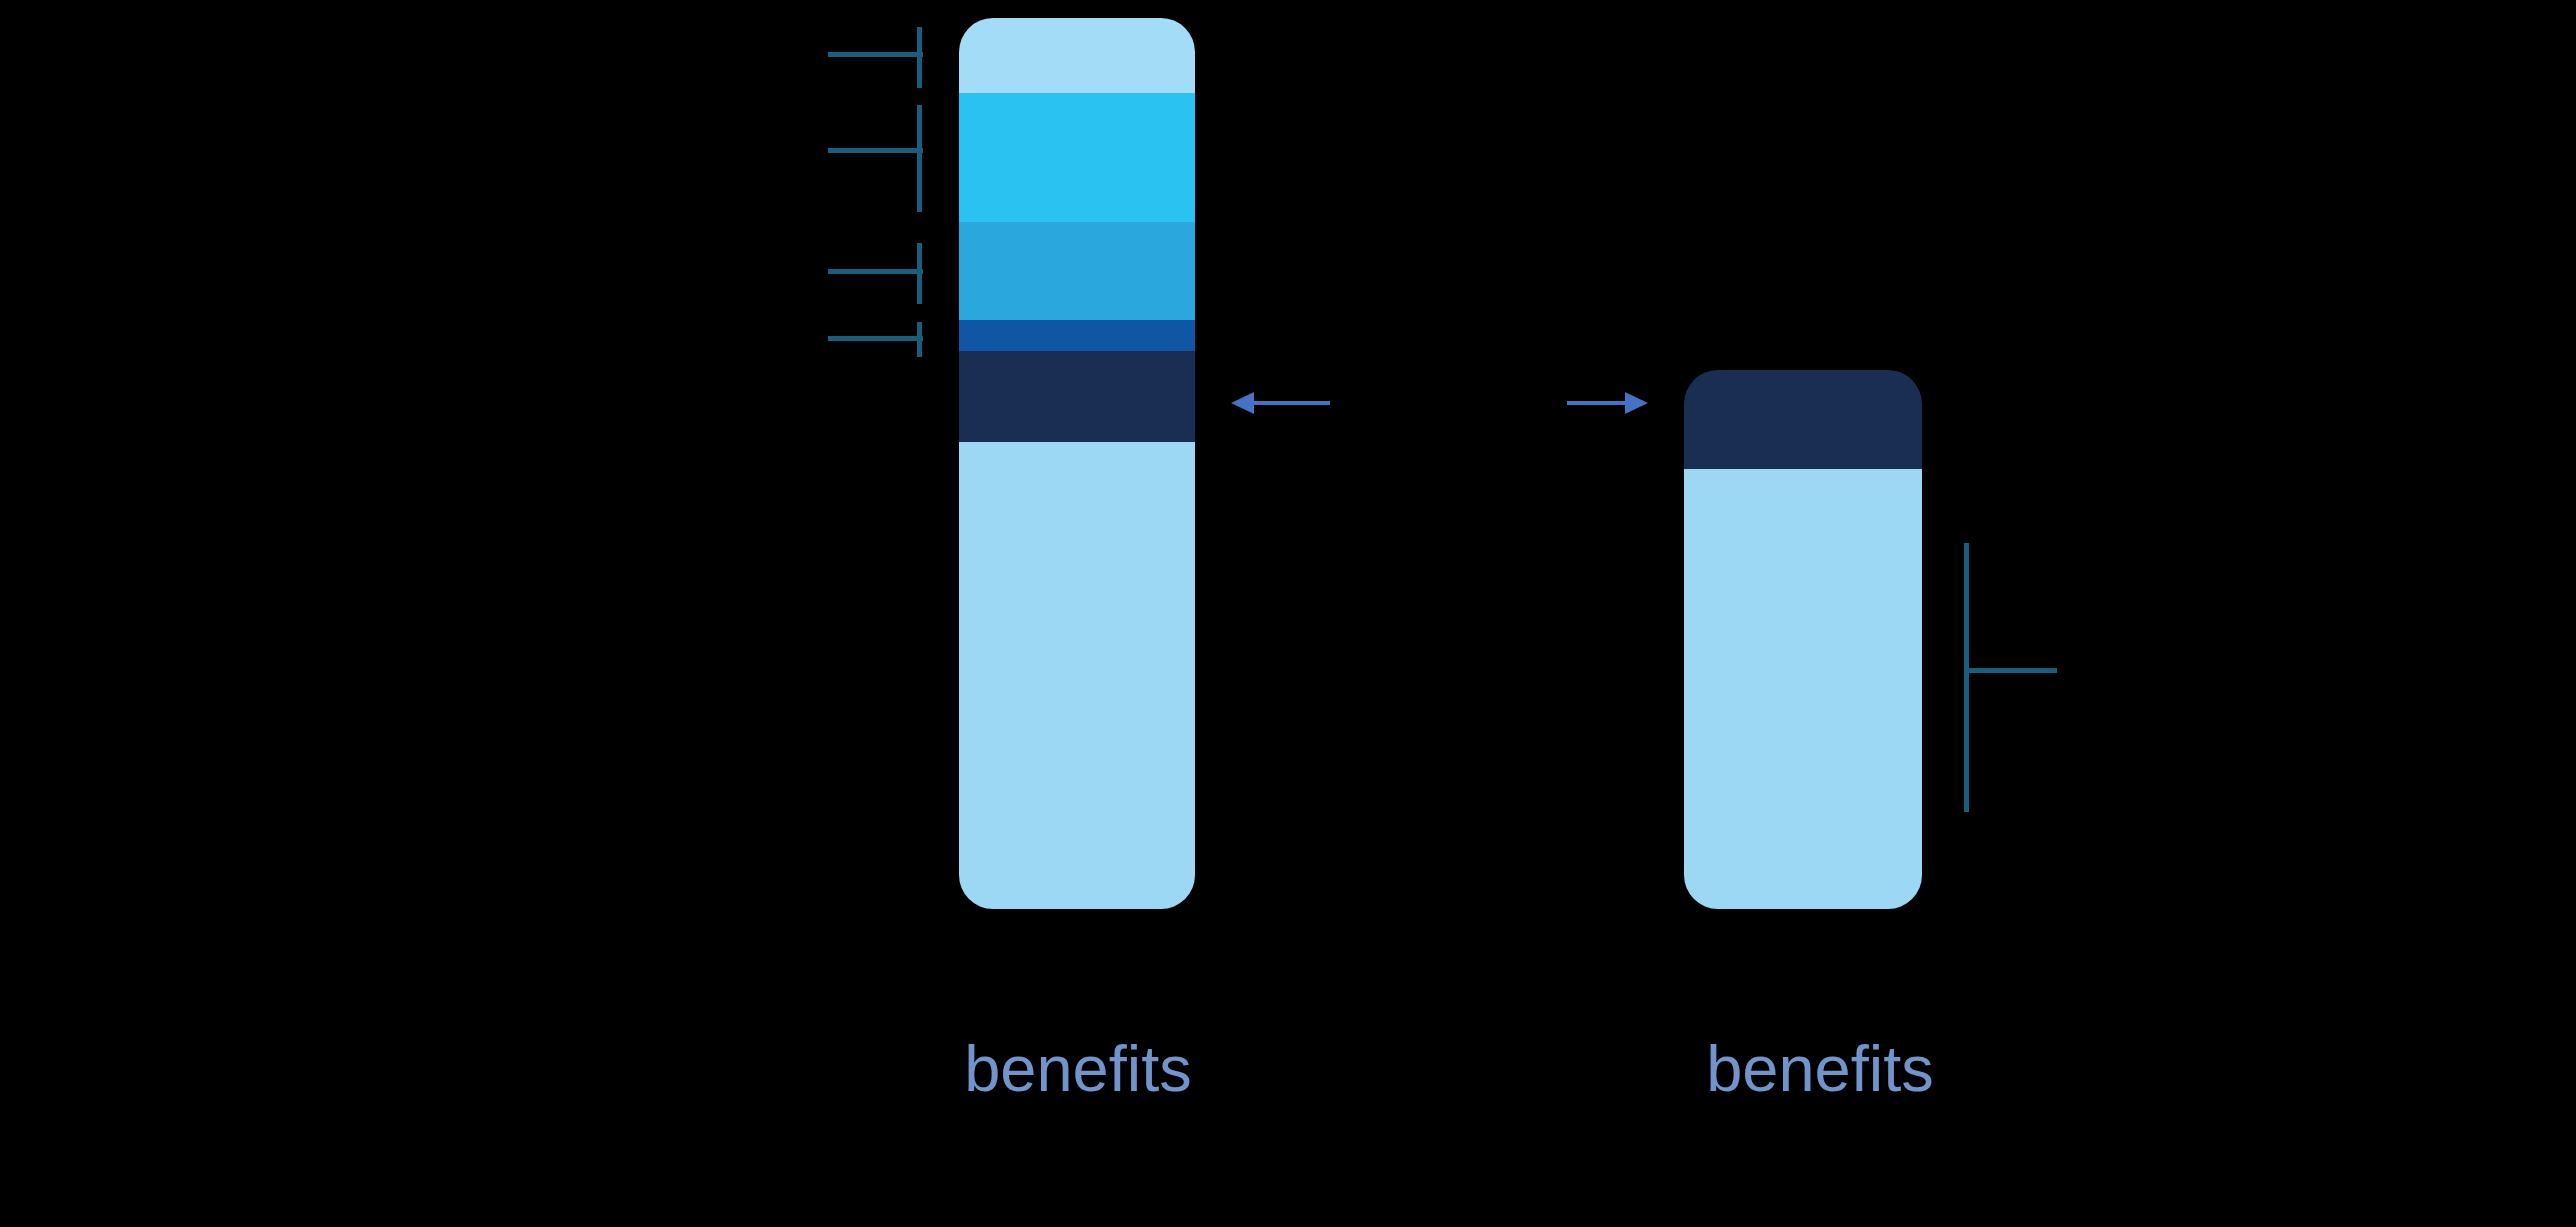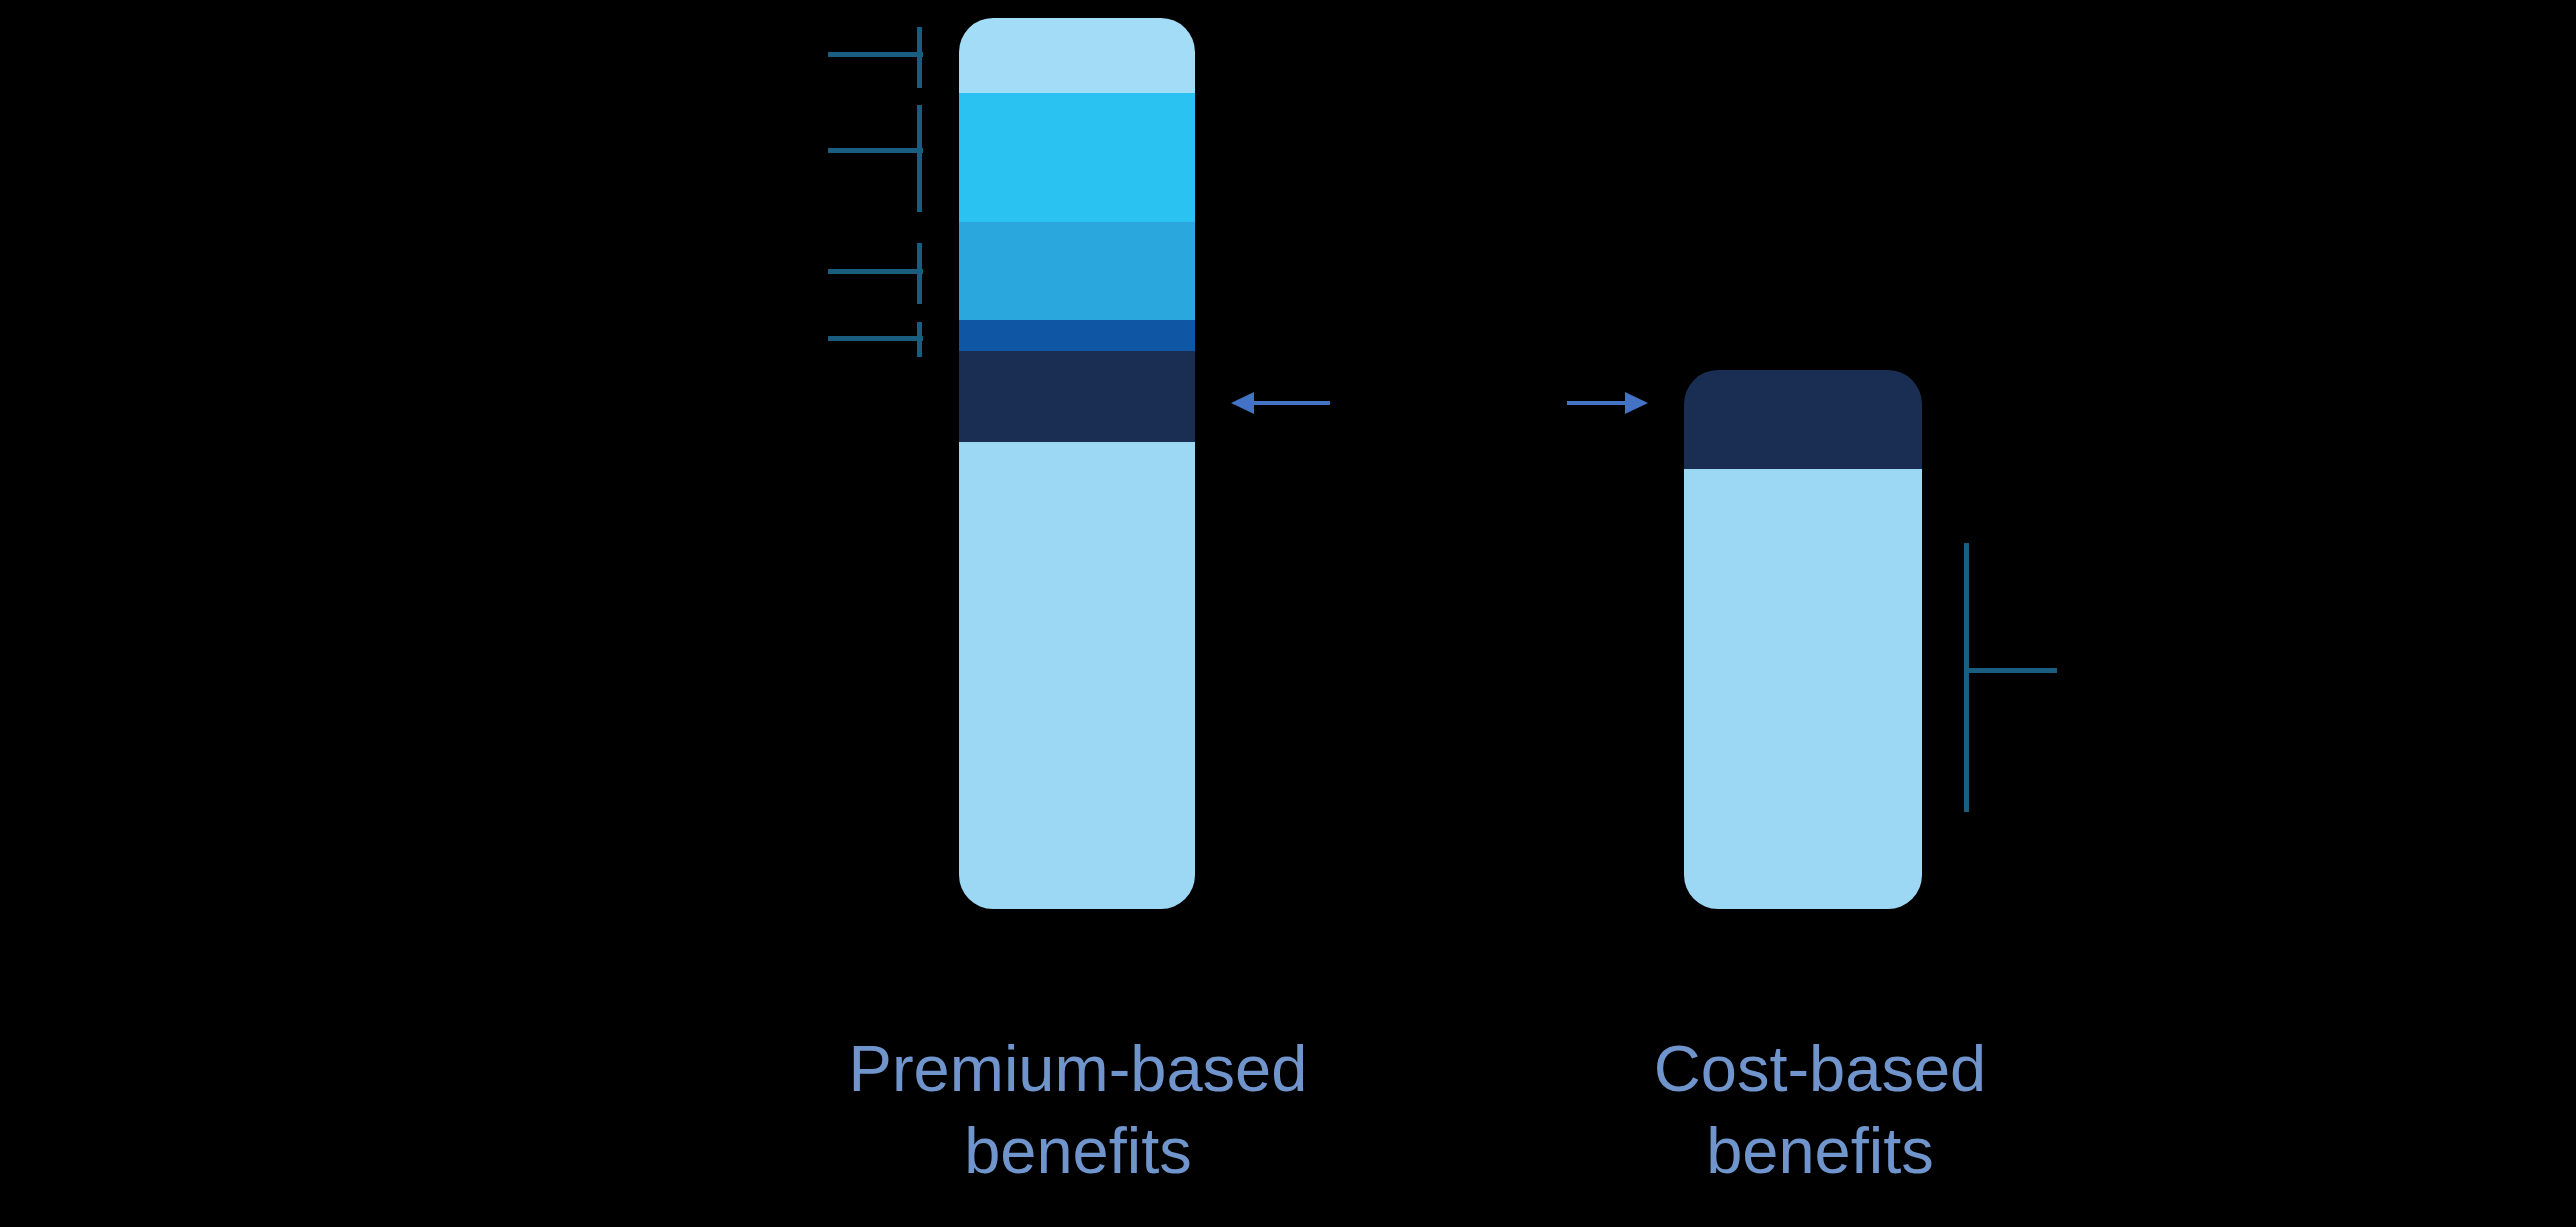--- a/index.html
+++ b/index.html
@@ -94,22 +94,20 @@
 
   <div class="leader rbv"></div>
   <div class="leader rbh"></div>
 
   <div class="arrow-shaft" id="left-arrow-shaft"></div>
   <div class="arrow-head" id="left-arrow-head"></div>
   <div class="arrow-shaft" id="right-arrow-shaft"></div>
   <div class="arrow-head" id="right-arrow-head"></div>
 
   <div class="bar-label" id="premium-label">
-    <div>Premium-based</div>
     <div>benefits</div>
   </div>
   <div class="bar-label" id="cost-label">
-    <div>Cost-based</div>
     <div>benefits</div>
   </div>
 
 </div>
 
 
 </body></html>

